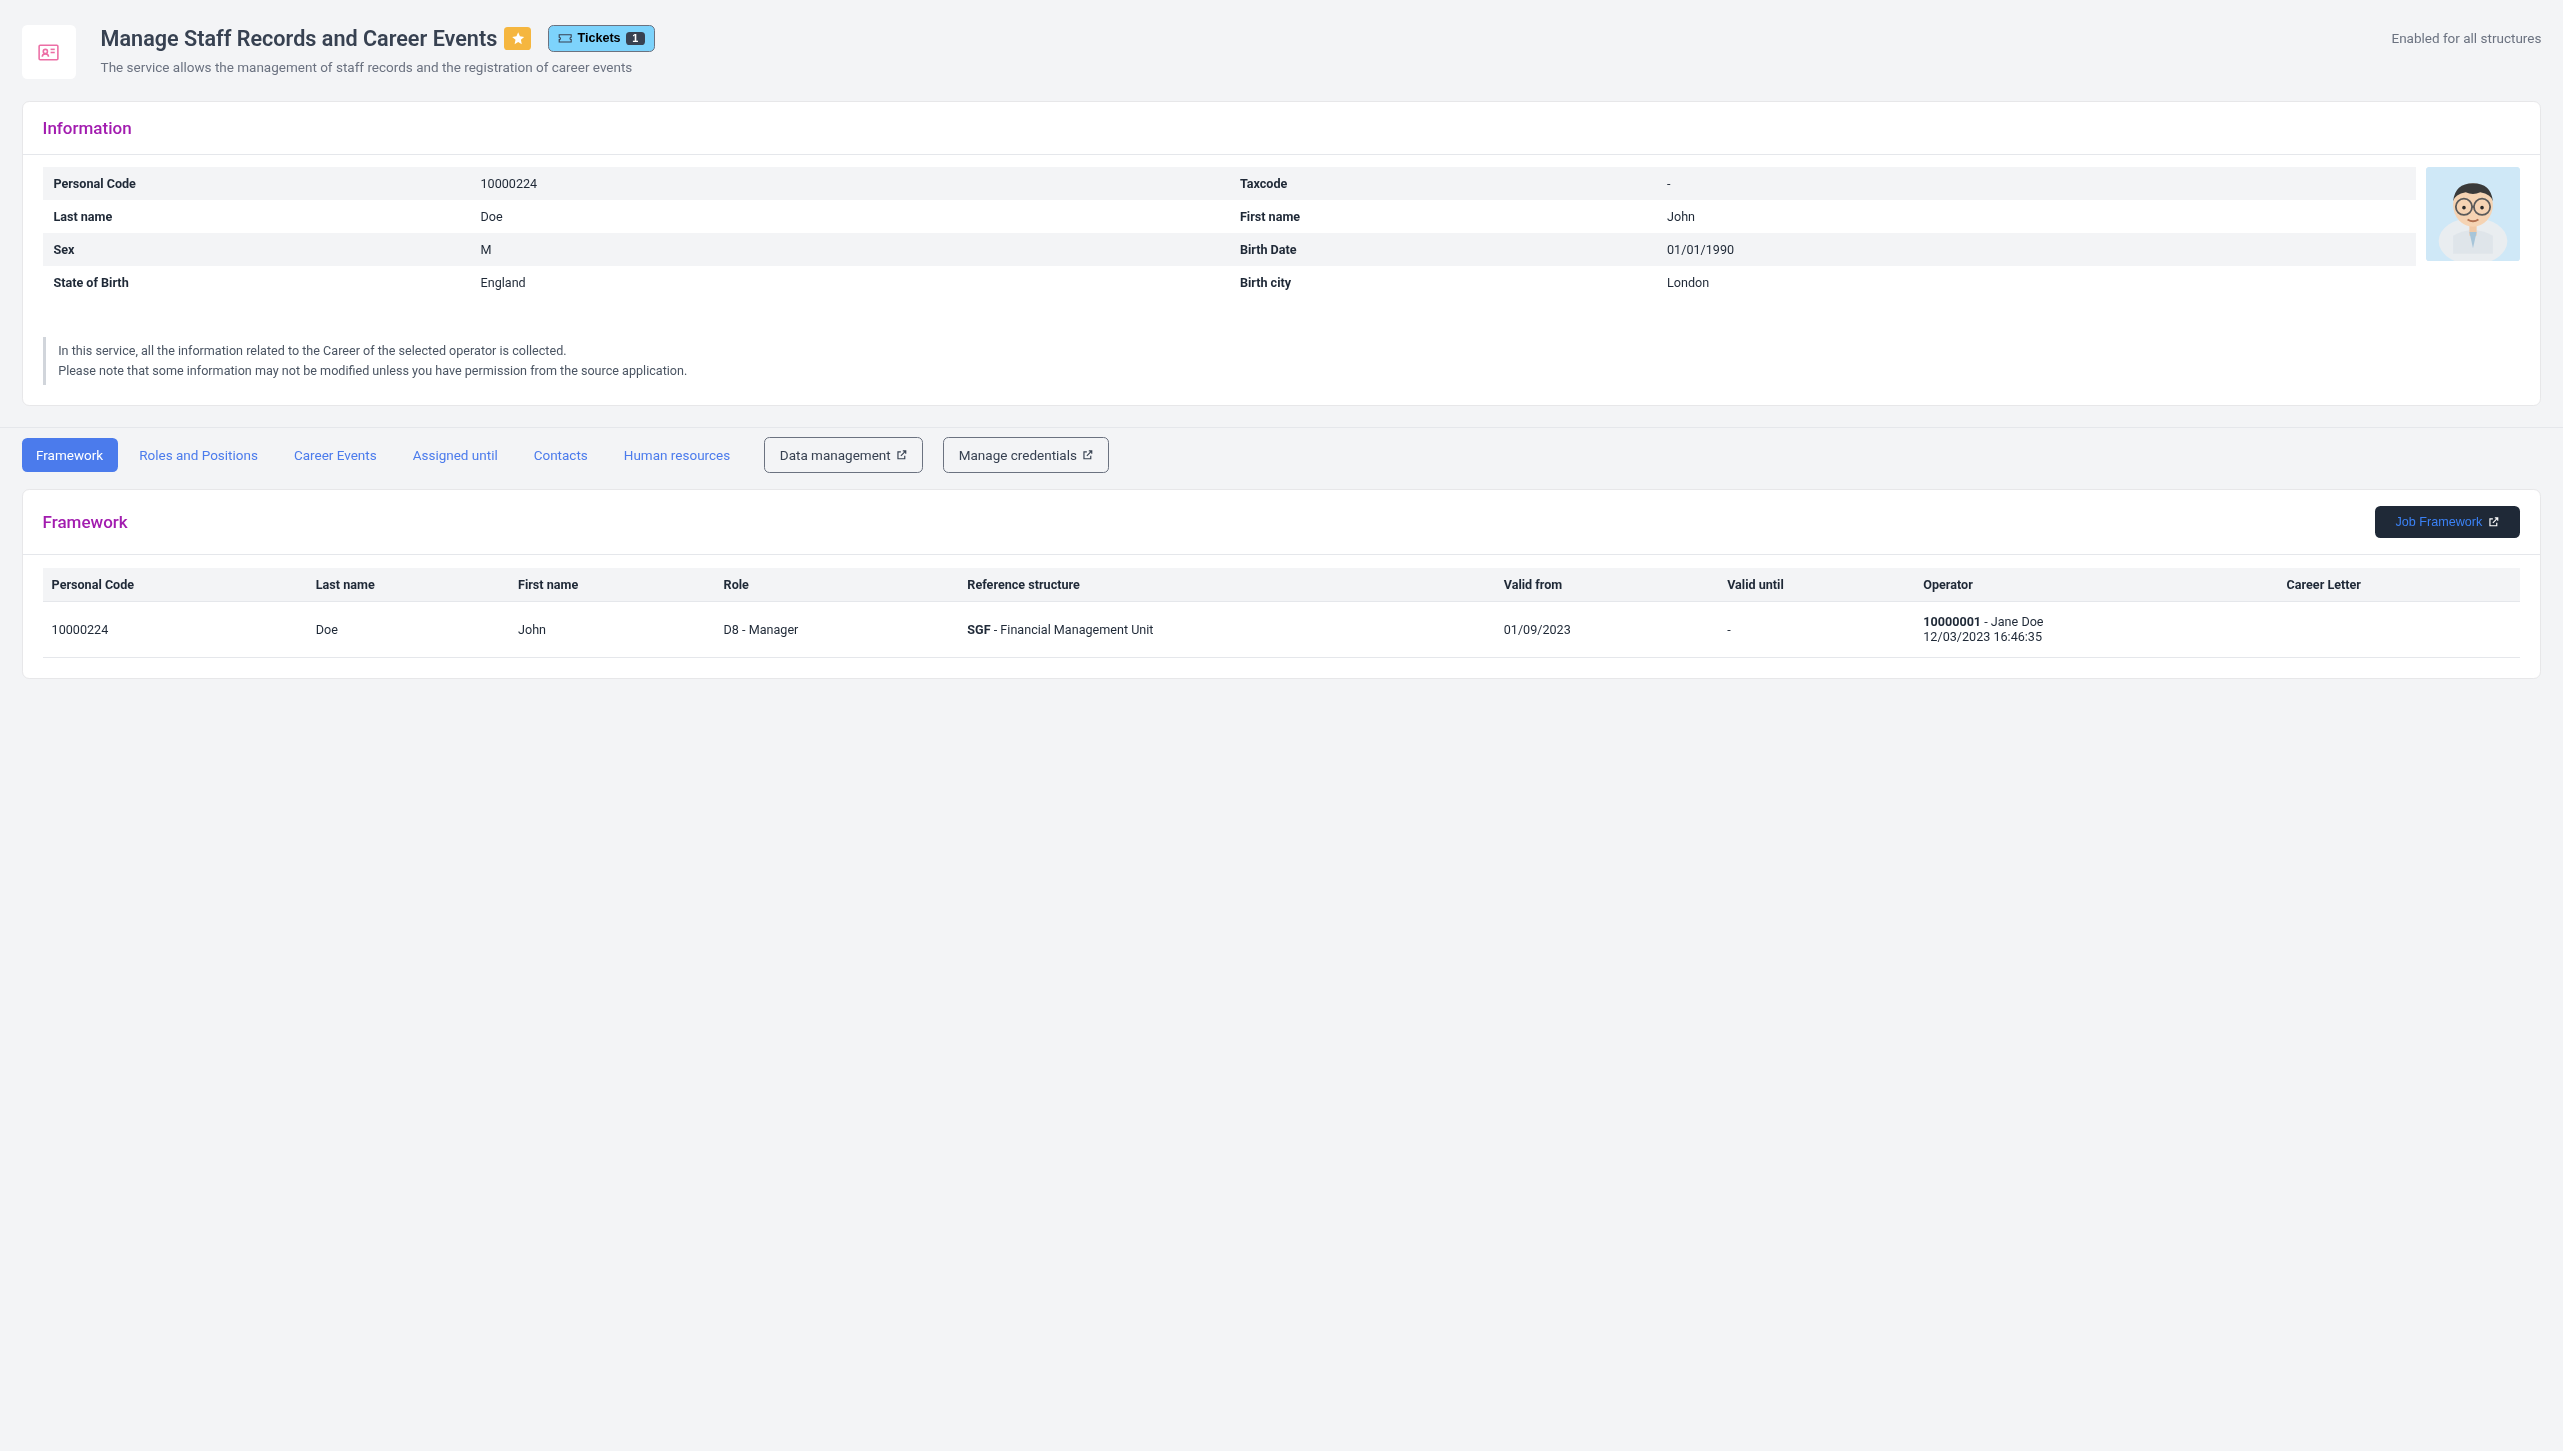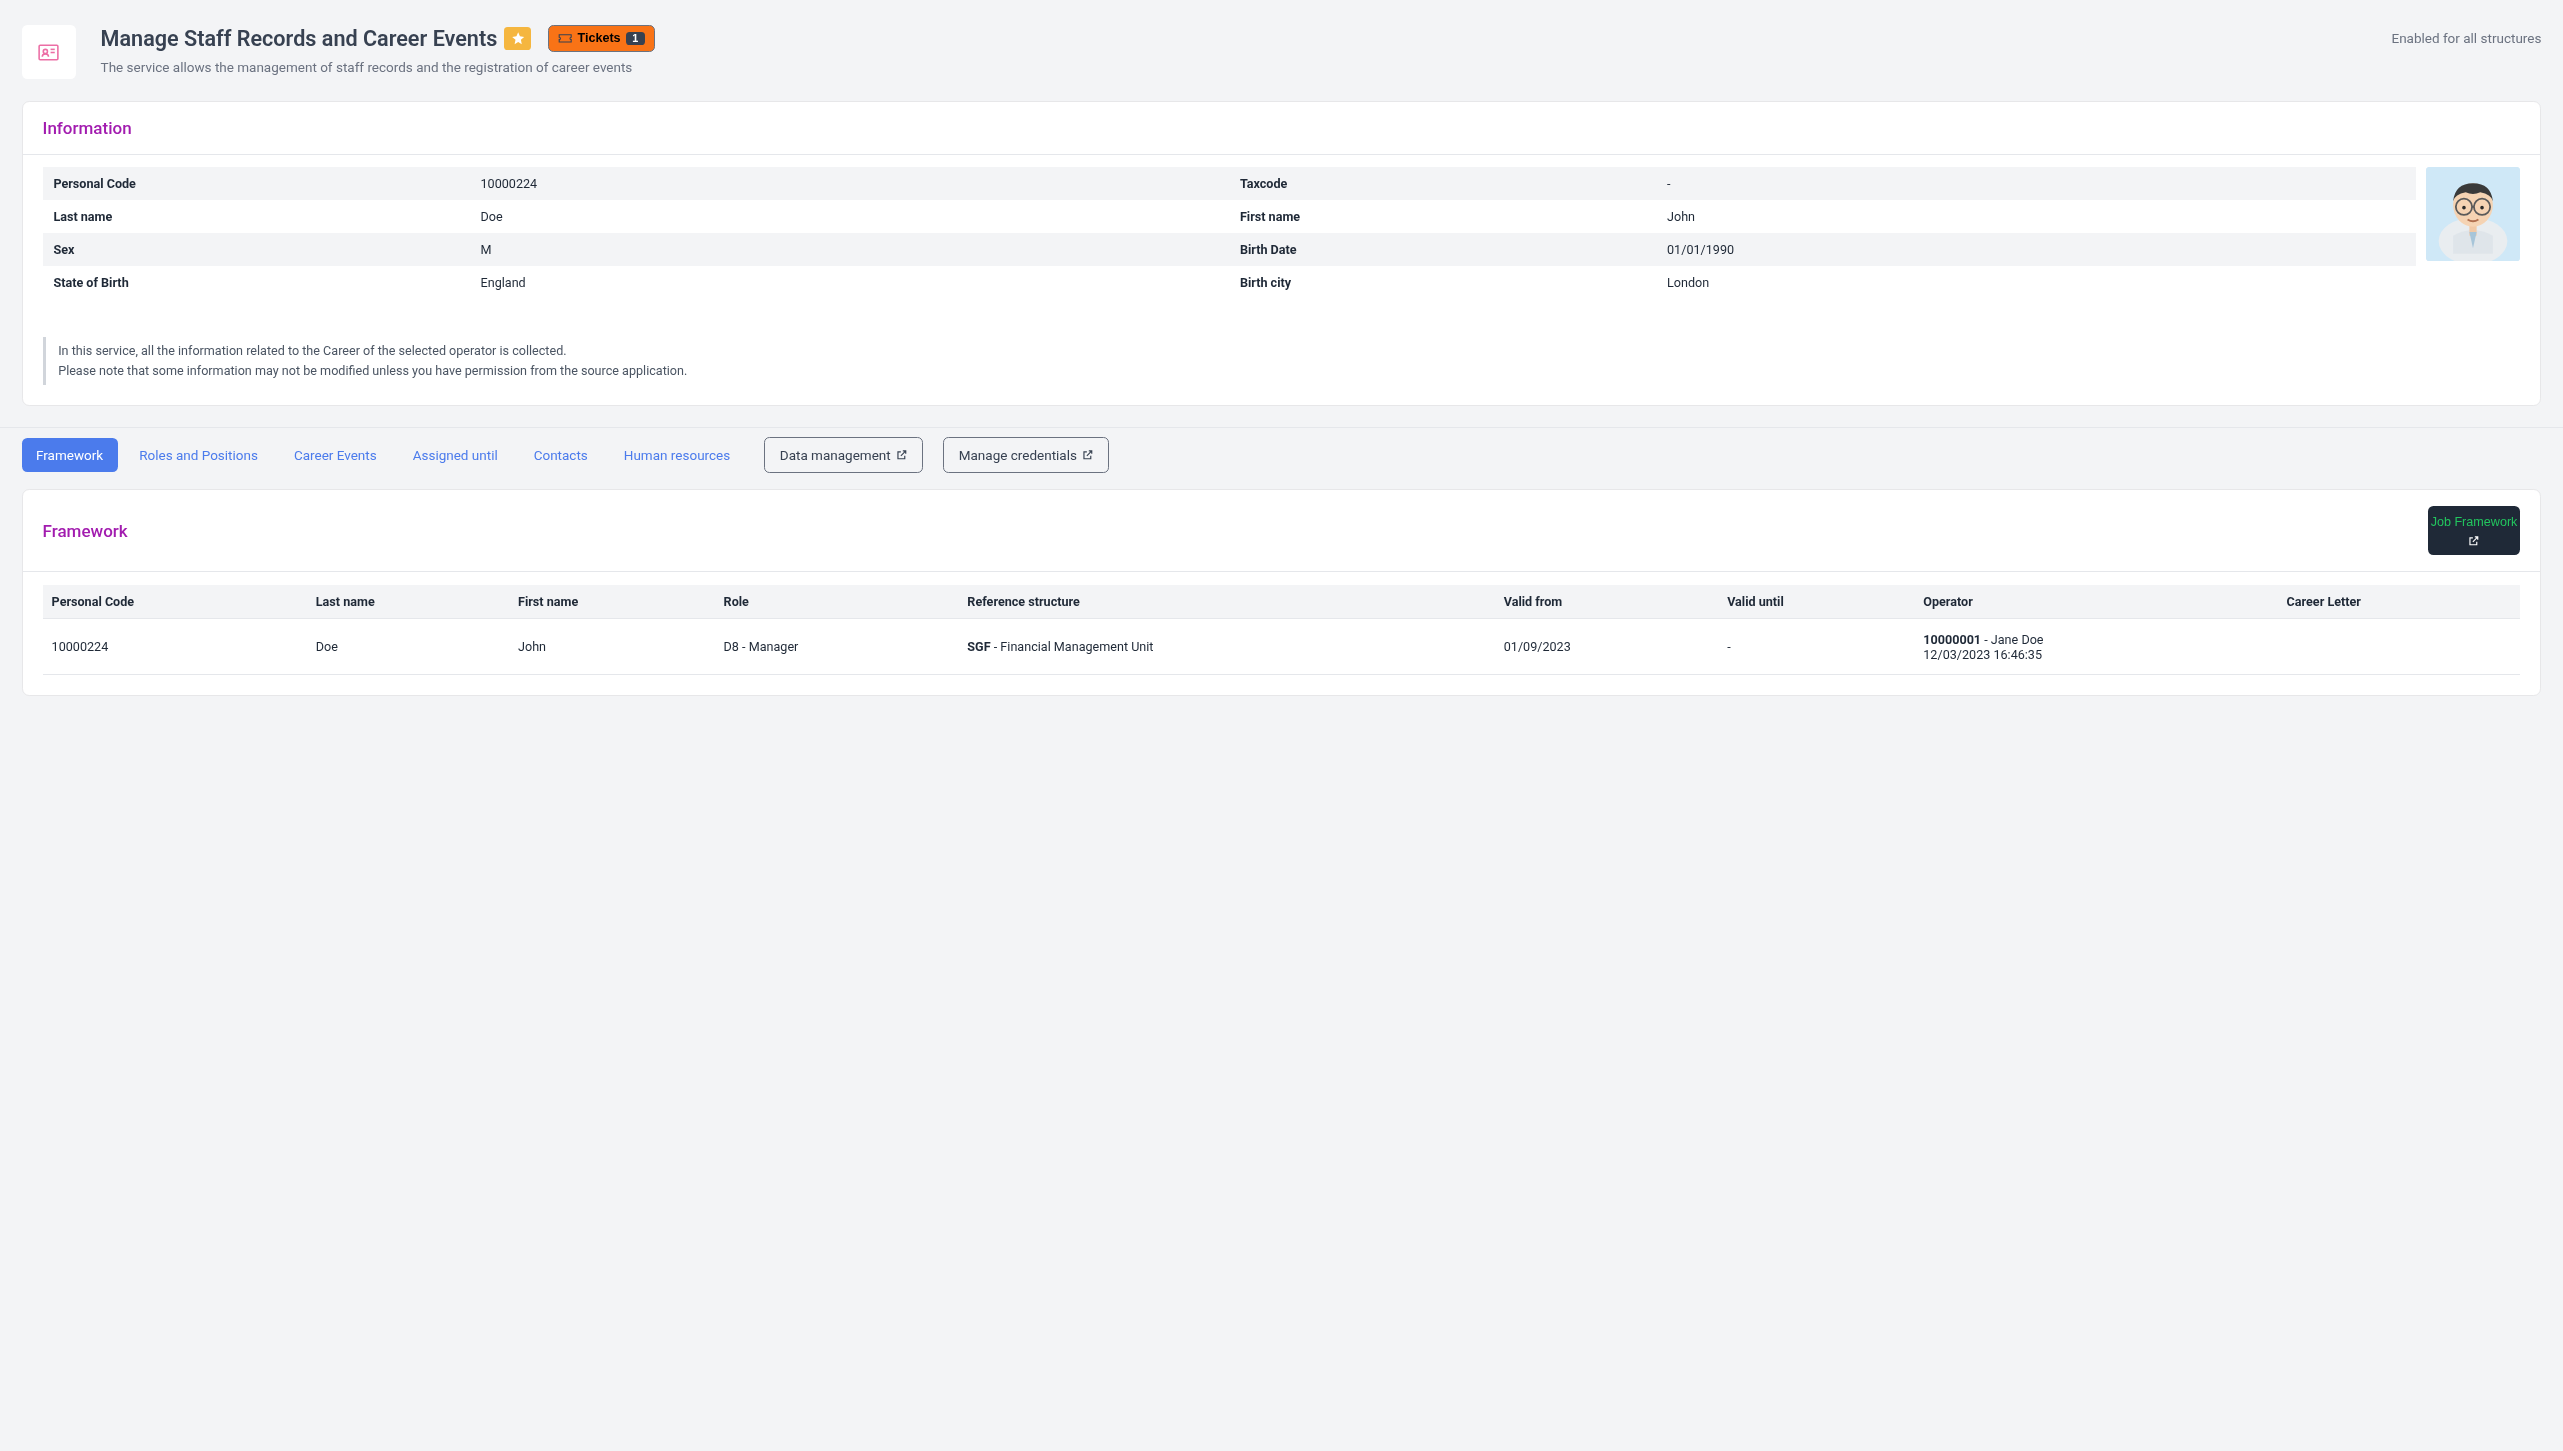--- a/index.html
+++ b/index.html
@@ -38,21 +38,21 @@
     border-radius: 3.6px;
     display: flex;
     align-items: center;
     justify-content: center;
   }
   .star-badge svg { width: 14.4px; height: 14.4px; fill: #fff; }
   .tickets-btn {
     display: flex;
     align-items: center;
     gap: 5.4px;
-    background: #f97316;
+    background: #7dd3fc;
     border: 0.9px solid #6b7280;
     border-radius: 5.4px;
     padding: 5.4px 9px;
     font-size: 12.6px;
     font-weight: 600;
     margin-left: 9px;
     cursor: pointer;
   }
   .tickets-btn svg { width: 14.4px; height: 10.8px; }
   .ticket-count {
@@ -139,30 +139,29 @@
     gap: 5.4px;
     margin-left: 12.6px;
   }
   .tab.outline + .tab.outline { margin-left: 13px; text-align: center; }
   .ext-icon { width: 11.7px; height: 11.7px; }
 
   
   .framework-body { padding: 12.6px 20px 20px; }
   .job-btn {
     background: #1f2937;
-    color: #22c55e;
+    color: #3b82f6;
     border: none;
     border-radius: 5.4px;
-    padding: 9px 3px;
+    padding: 9px 21px;
     font-size: 12.6px;
     display: flex;
     align-items: center;
     gap: 5.4px;
     cursor: pointer;
-    flex-direction: column;
   }
   .fw-table { width: 100%; border-collapse: collapse; }
   .fw-table thead th {
     text-align: left;
     padding: 9px 9px;
     font-weight: 700;
     background: #f3f4f6;
     border-bottom: 0.9px solid #e5e7eb;
   }
   .fw-table tbody td { padding: 12.6px 9px; border-bottom: 0.9px solid #e5e7eb; }

